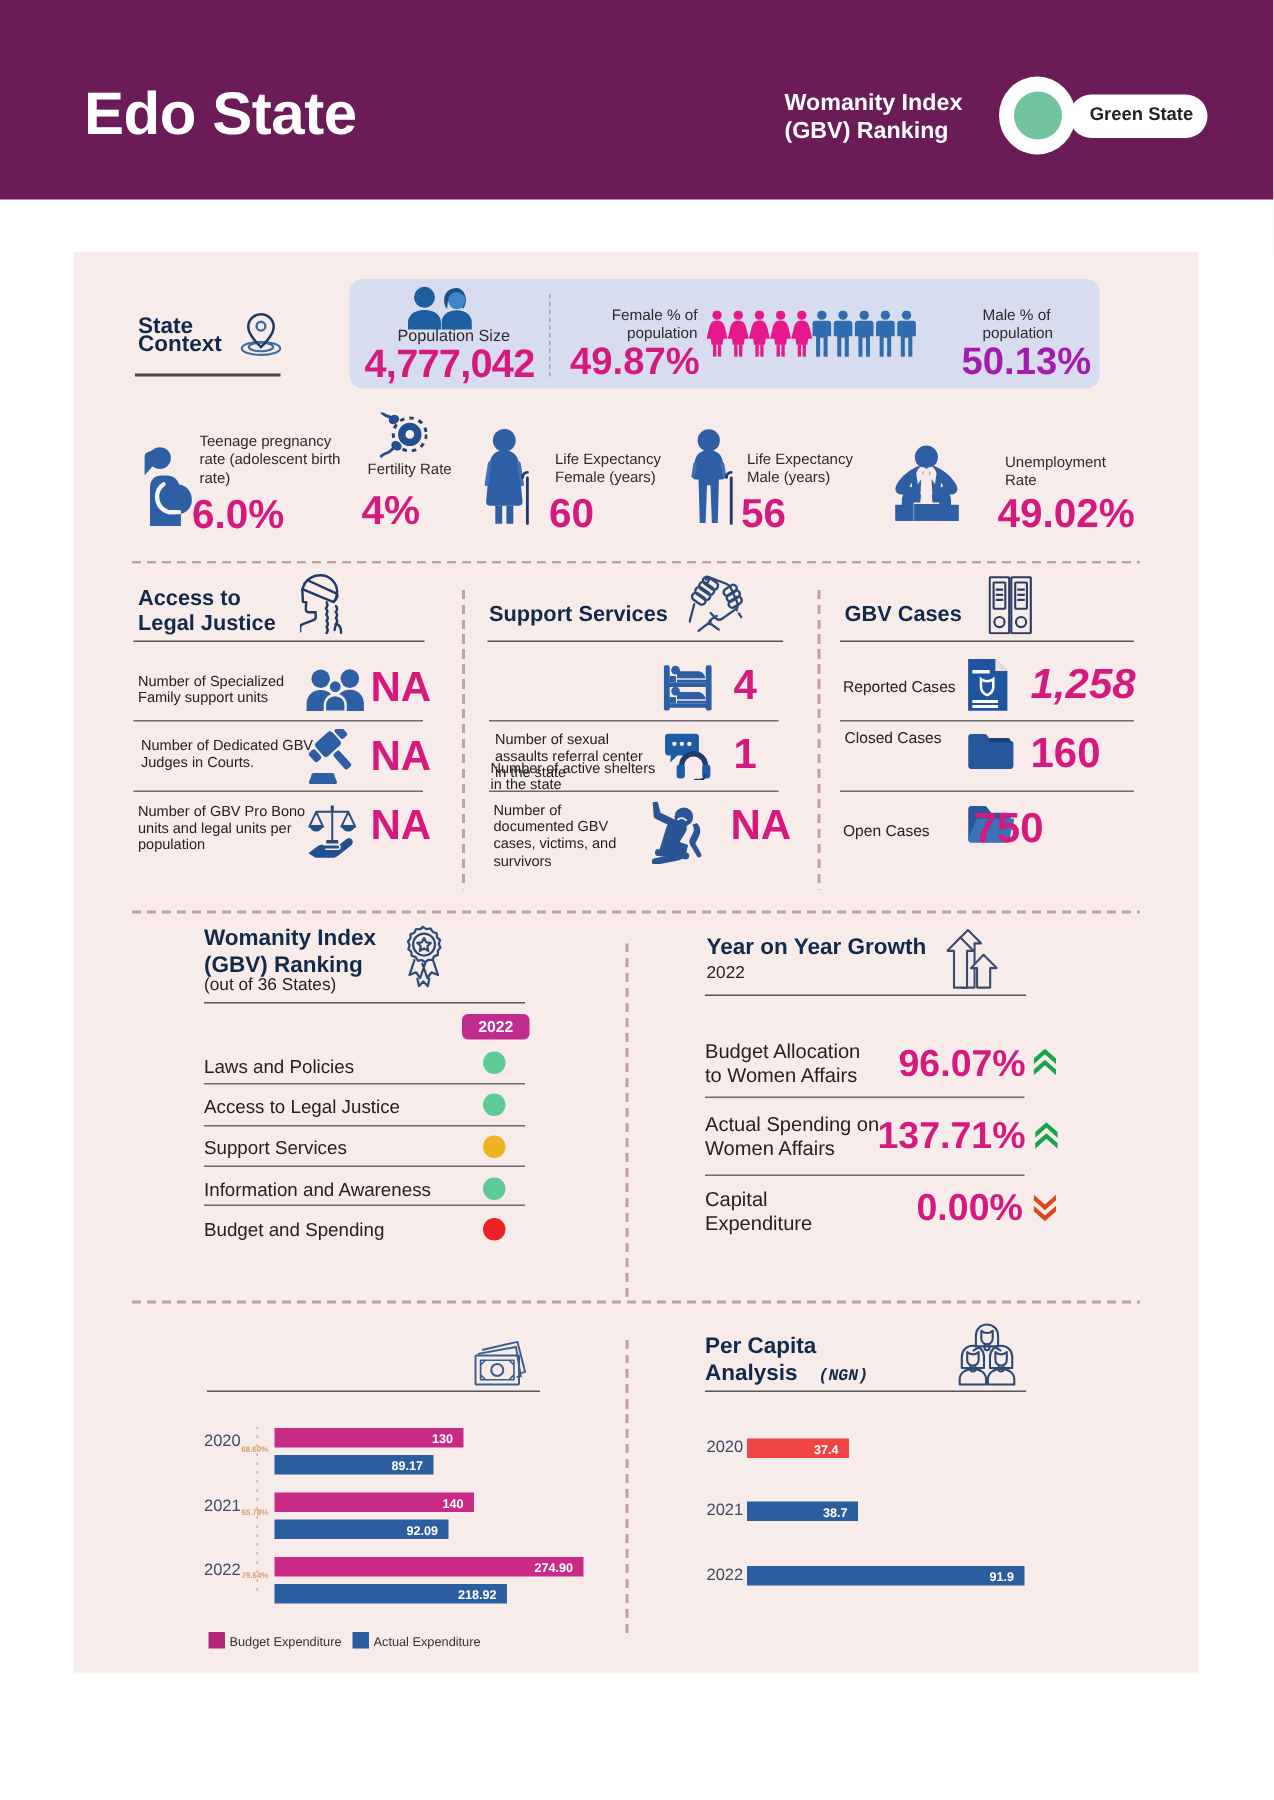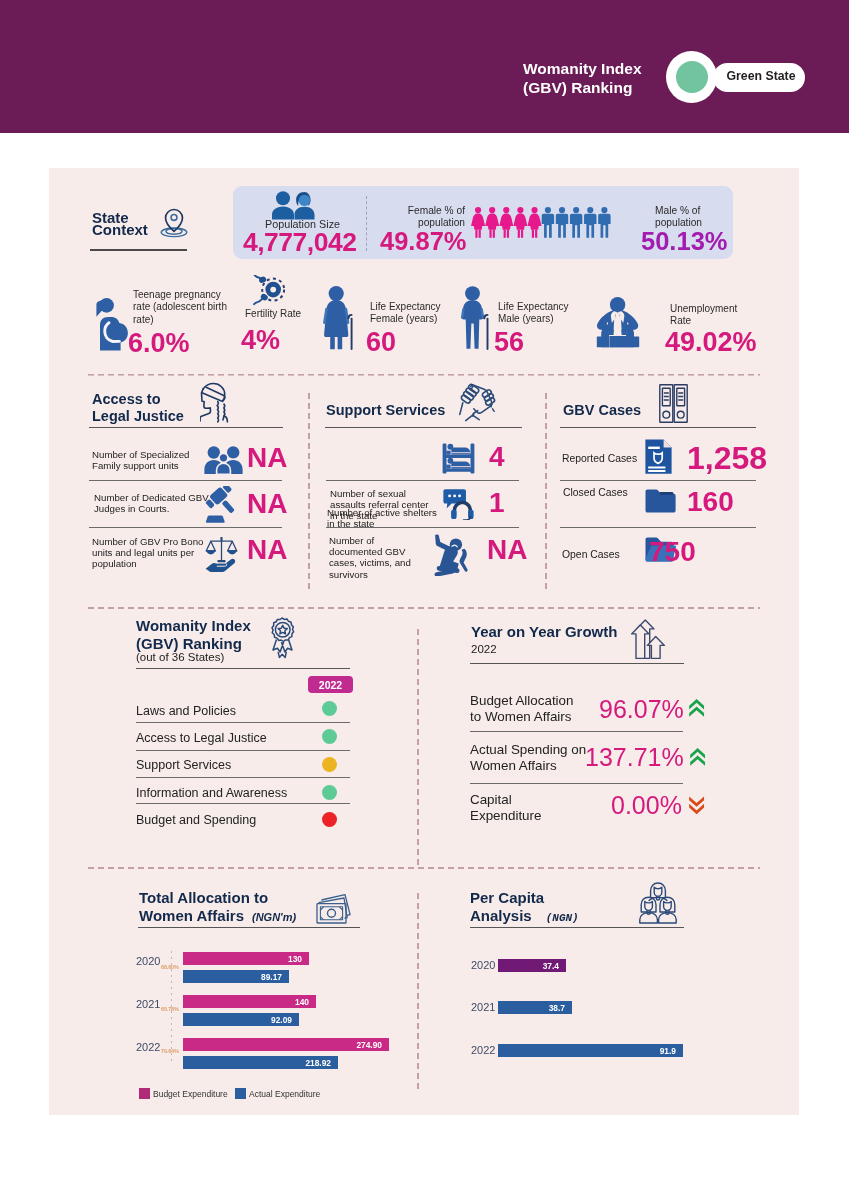--- a/index.html
+++ b/index.html
@@ -62,40 +62,41 @@
   .wi-badge span { position:absolute; left:0; top:3px; width:45px; text-align:center; font-size:10.5px; font-weight:bold; color:#fff; }
   .wi-row-label { position:absolute; left:136px; font-size:12.5px; color:#222; }
   .wi-row-rule { position:absolute; left:136px; width:214px; height:1px; background:#6b6b6b; }
   .wi-dot { position:absolute; left:322px; width:15px; height:15px; border-radius:50%; }
 
   
   .yoy-title { position:absolute; left:471px; top:623px; font-size:15px; font-weight:bold; color:#13294b; }
   .yoy-sub { position:absolute; left:471px; top:643px; font-size:11.5px; color:#222; }
   .yoy-rule { position:absolute; left:470px; top:663px; width:214px; height:1.2px; background:#555; }
   .yoy-label { position:absolute; left:470px; font-size:13.4px; color:#222; line-height:16px; white-space:nowrap; }
-  .yoy-val { position:absolute; font-weight:normal; color:#d5197d; font-size:25px; }
+  .yoy-val { position:absolute; font-weight:bold; color:#d5197d; font-size:25px; }
   .yoy-rule2 { position:absolute; left:470px; width:213px; height:1px; background:#6b6b6b; }
 
   
   .ch-title { position:absolute; font-size:15px; font-weight:bold; color:#13294b; line-height:18px; }
   .ch-unit { font-size:11px; font-style:italic; font-weight:bold; }
   .ch-rule { position:absolute; height:1.2px; background:#555; }
   .bar { position:absolute; }
   .bar-lbl { position:absolute; right:7px; top:50%; transform:translateY(-50%); font-size:8.4px; font-weight:bold; color:#fff; white-space:nowrap; }
   .yr { position:absolute; font-size:11px; color:#3f4a66; }
   .pct { position:absolute; font-size:5.4px; font-weight:bold; color:#dd9d6b; letter-spacing:-0.1px; }
   .legend-sq { position:absolute; width:11px; height:11px; }
   .legend-tx { position:absolute; font-size:8.5px; color:#333; }
 </style>
 </head>
 <body>
 
 <div class="page">
 
   <div class="header">
+    <div class="hdr-title">Edo State</div>
     <div class="hdr-index">
       <div>Womanity Index</div>
       <div>(GBV) Ranking</div>
     </div>
     <div class="badge-wrap">
       <div class="badge-pill"></div>
       <div class="badge-circ-outer">
         <div class="badge-circ-inner"></div>
       </div>
       <div class="badge-label">Green State</div>
@@ -451,21 +452,21 @@
   <div class="blk-rule" style="left:560px;top:427px;width:196px;"></div>
 
   <div class="row-label" style="left:562px;top:453px;font-size:10.4px;">Reported Cases</div>
   <svg style="position:absolute;left:645px;top:439px;width:27px;height:35px" viewBox="0 0 27 35">
     <path d="M0.4 0.4h18.2l8.0 8.0V34.8H0.4z" fill="#1f55a0"></path>
     <path d="M18.6 0.4v8.0h8.0z" fill="#f0dede"></path>
     <path d="M3.2 7.6h11.6v2.4H3.2z" fill="#fff"></path>
     <path d="M13.1 15.2c1.5 0 3.1-.6 4.1-1.4v5.2c0 2.5-1.7 4.4-4.1 5.4-2.4-1.0-4.1-2.9-4.1-5.4v-5.2c1.0.8 2.6 1.4 4.1 1.4z" fill="none" stroke="#fff" stroke-width="1.7"></path>
     <path d="M3.2 27.6h17.2v2.0H3.2zM3.2 31.0h17.2v2.0H3.2z" fill="#fff"></path>
   </svg>
-  <div class="row-val" style="left:687px;top:440px;font-size:32px;">1,258</div>
+  <div class="row-val" style="left:687px;top:440px;font-size:28px;font-style:italic;">1,258</div>
   <div class="row-rule" style="left:560px;top:480px;width:196px;"></div>
 
   <div class="row-label" style="left:563px;top:487px;font-size:10.4px;">Closed Cases</div>
   <svg style="position:absolute;left:645px;top:489px;width:31px;height:24px" viewBox="0 0 31 24">
     <path d="M2.6 0.4h8.4c.9 0 1.5.3 2.1 1.0l1.9 2.4c.6.7 1.2 1.0 2.1 1.0h11.4c1.4 0 2.1.8 2.1 2.1V21.5c0 1.3-.7 2.1-2.1 2.1H2.6c-1.4 0-2.1-.8-2.1-2.1V2.5c0-1.3.7-2.1 2.1-2.1z" fill="#27569c"></path>
     <path d="M14.6 3.0h12.0c1.0 0 1.6.4 1.8 1.2l.4 1.6H16.2c-.8 0-1.3-.3-1.6-1.0z" fill="#1b3f77"></path>
   </svg>
   <div class="row-val" style="left:687px;top:486px;font-size:28px;">160</div>
   <div class="row-rule" style="left:560px;top:527px;width:196px;"></div>
 
@@ -558,24 +559,20 @@
   <div class="yoy-val" style="left:611px;top:791px;">0.00%</div>
   <svg style="position:absolute;left:689px;top:794px;width:17px;height:21px" viewBox="0 0 19 20">
     <path d="M8.5 8.4 16.8 1.0v4.2L8.5 12.6 .2 5.2V1.0z" fill="#d94a18"></path>
     <path d="M8.5 16.6 16.8 9.2v4.2L8.5 20.8 .2 13.4V9.2z" fill="#d94a18"></path>
   </svg>
 
   <div class="mid-dash2"></div>
 
   <div class="col-divider" style="left:417px;top:893px;height:199px;"></div>
 
-  <div class="ch-title" style="left:139px;top:889px;">
-    <div>Total Allocation to</div>
-    <div><span>Women Affairs</span><span class="ch-unit" style="margin-left:8px;">(NGN'm)</span></div>
-  </div>
   <svg style="position:absolute;left:316px;top:893px;width:44px;height:31px" viewBox="0 0 44 31">
     <g fill="none" stroke="#3a5f8c" stroke-width="1.3" stroke-linejoin="round">
       <path d="M5.4 7.0 29.0 1.6l5.1 20.0-3.0.8"></path>
       <path d="M2.6 9.6 28.0 5.0l3.2 19.6-2.8.5"></path>
       <rect x="1.0" y="10.6" width="29.0" height="19.4" rx="0.6"></rect>
       <path d="M4.4 13.8h22.2v13.0H4.4z" stroke-width="1.1"></path>
       <path d="M4.4 17.0 7.6 13.8M26.6 17.0 23.4 13.8M4.4 23.6 7.6 26.8M26.6 23.6 23.4 26.8" stroke-width="1.1"></path>
       <circle cx="15.5" cy="20.3" r="4.0" stroke-width="1.4"></circle>
     </g>
   </svg>
@@ -632,21 +629,21 @@
       <path d="M10.6 30.6c-5.0 0-8.8 2.8-8.8 7.0v3.4H19.4v-3.4c0-4.2-3.8-7.0-8.8-7.0z"></path>
       <path d="M29.4 30.6c-5.0 0-8.8 2.8-8.8 7.0v3.4H38.2v-3.4c0-4.2-3.8-7.0-8.8-7.0z"></path>
     </g>
   </svg>
   <div class="ch-rule" style="left:470px;top:927px;width:214px;"></div>
 
   <div class="yr" style="left:471px;top:959px;">2020</div>
   <div class="yr" style="left:471px;top:1001px;">2021</div>
   <div class="yr" style="left:471px;top:1044px;">2022</div>
 
-  <div class="bar" style="left: 498px; top: 959px; height: 13px; background: #701a75; width: 68px;">
+  <div class="bar" style="left: 498px; top: 959px; height: 13px; background: #ef4444; width: 68px;">
       <span class="bar-lbl">37.4</span>
     </div>
   <div class="bar" style="left: 498px; top: 1001px; height: 13px; background: rgb(42, 94, 158); width: 74px;">
       <span class="bar-lbl">38.7</span>
     </div>
   <div class="bar" style="left: 498px; top: 1044px; height: 13px; background: rgb(42, 94, 158); width: 185px;">
       <span class="bar-lbl">91.9</span>
     </div>
 
 </div>

